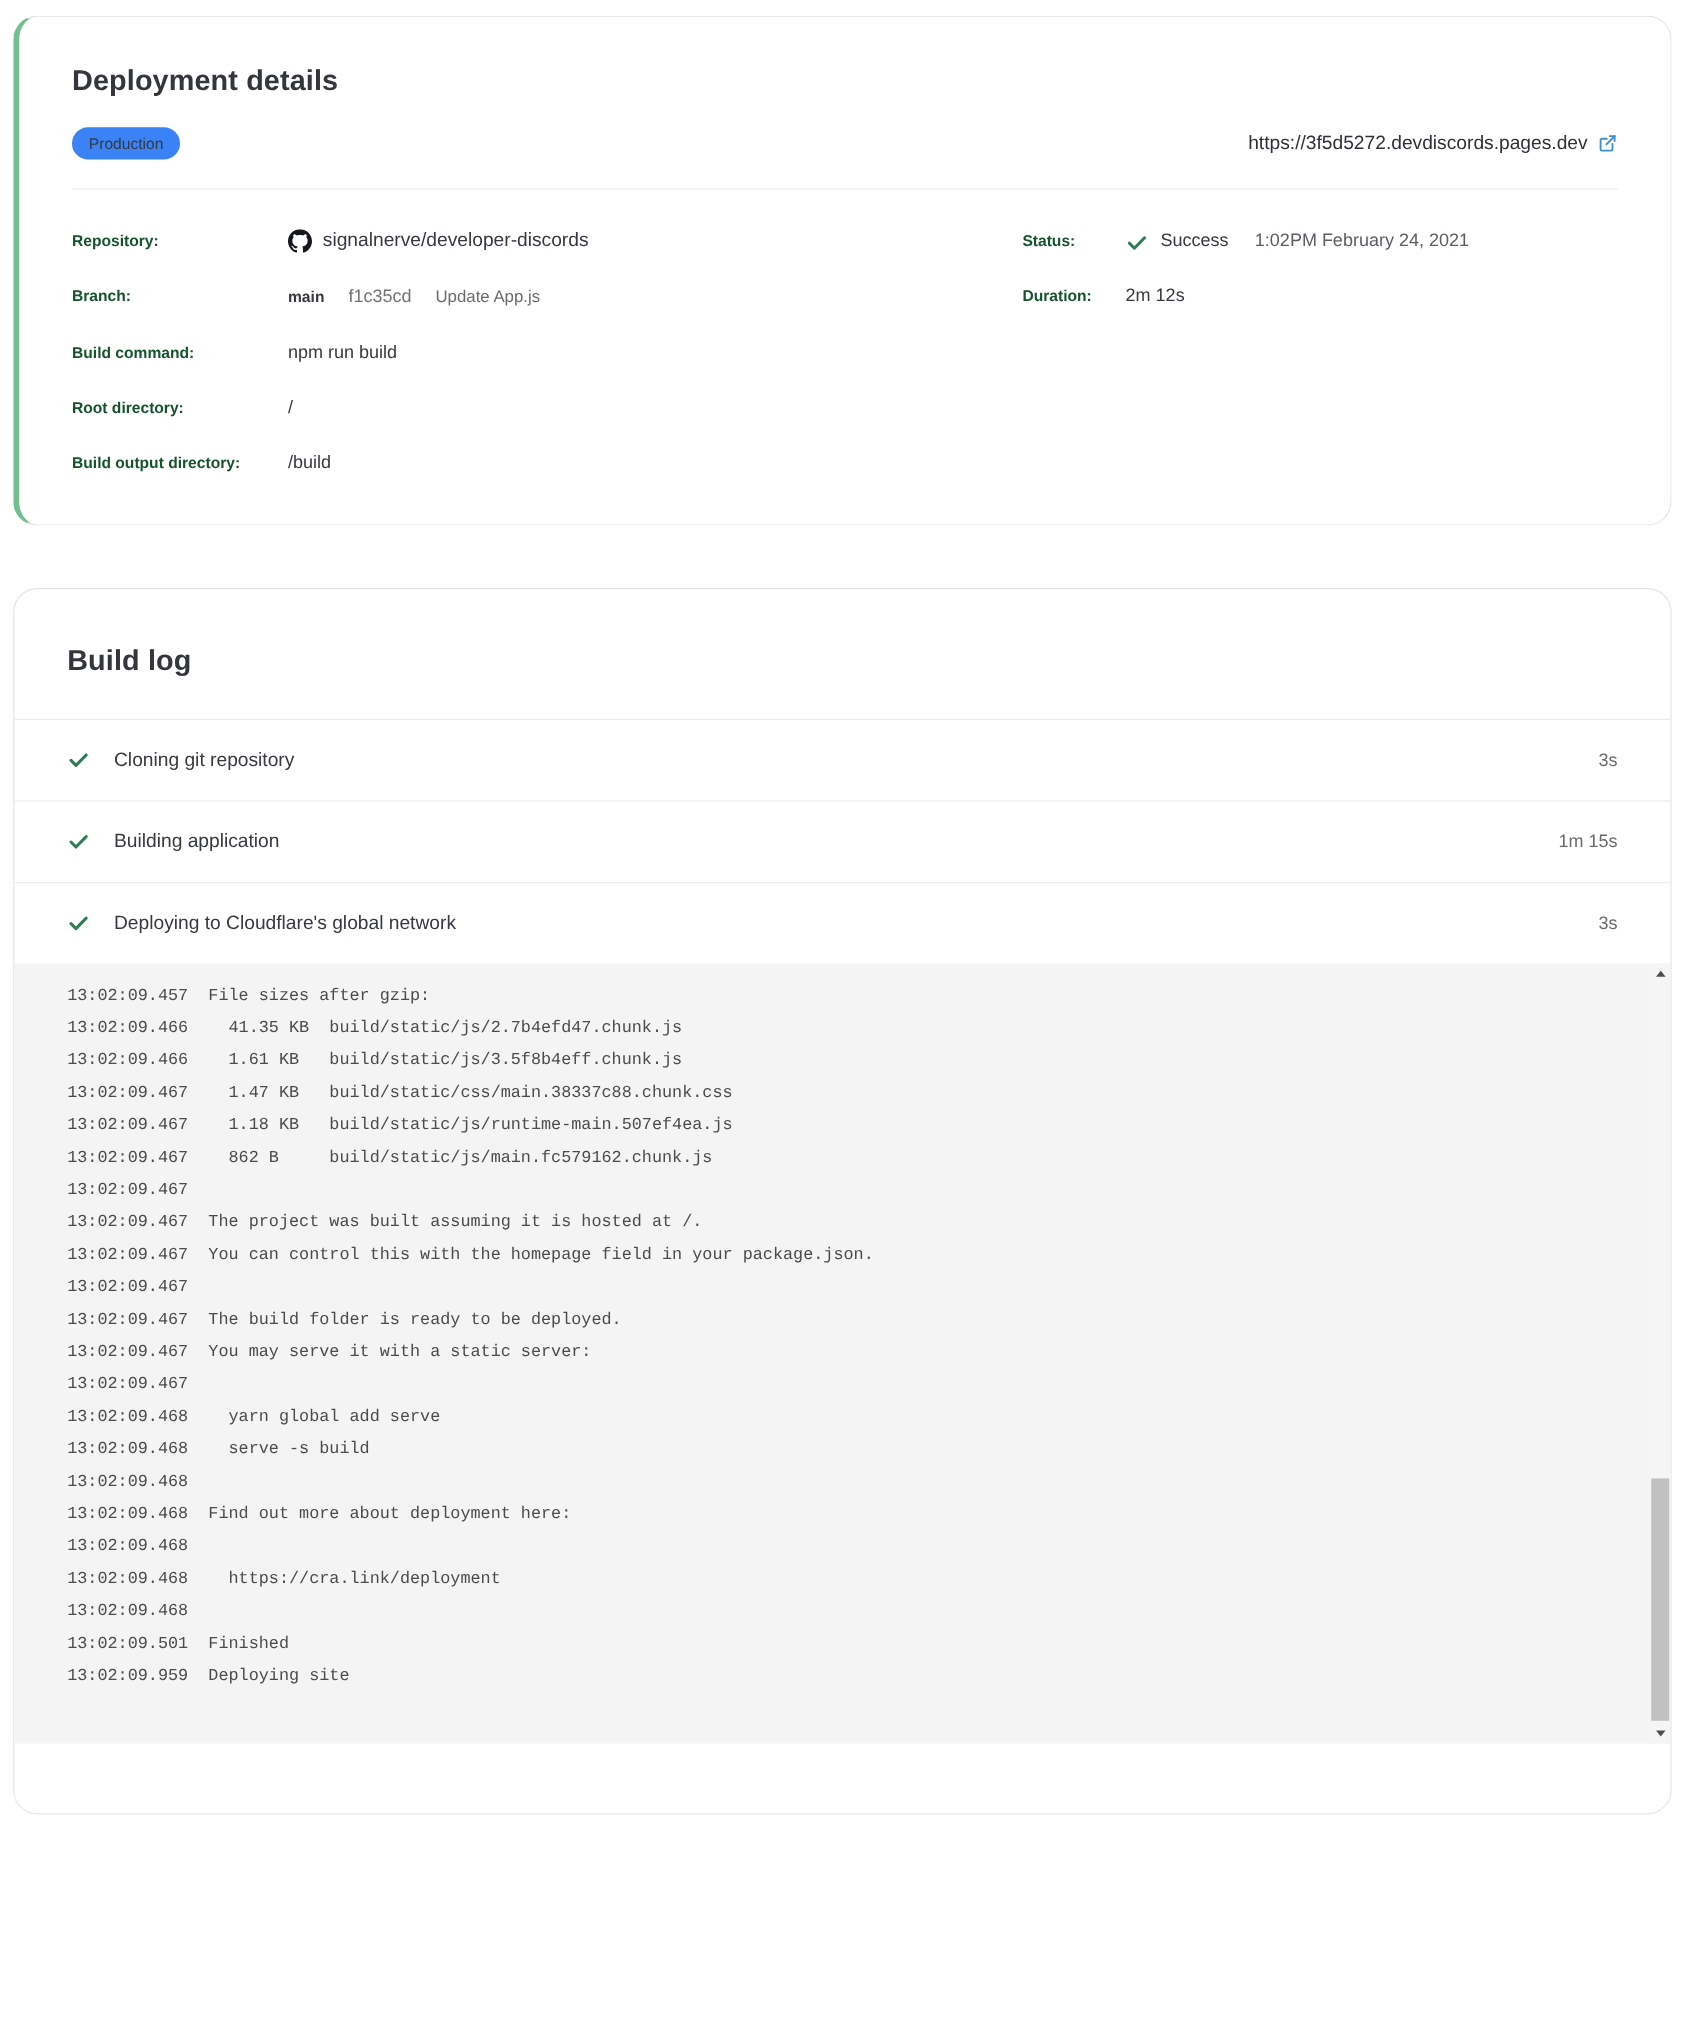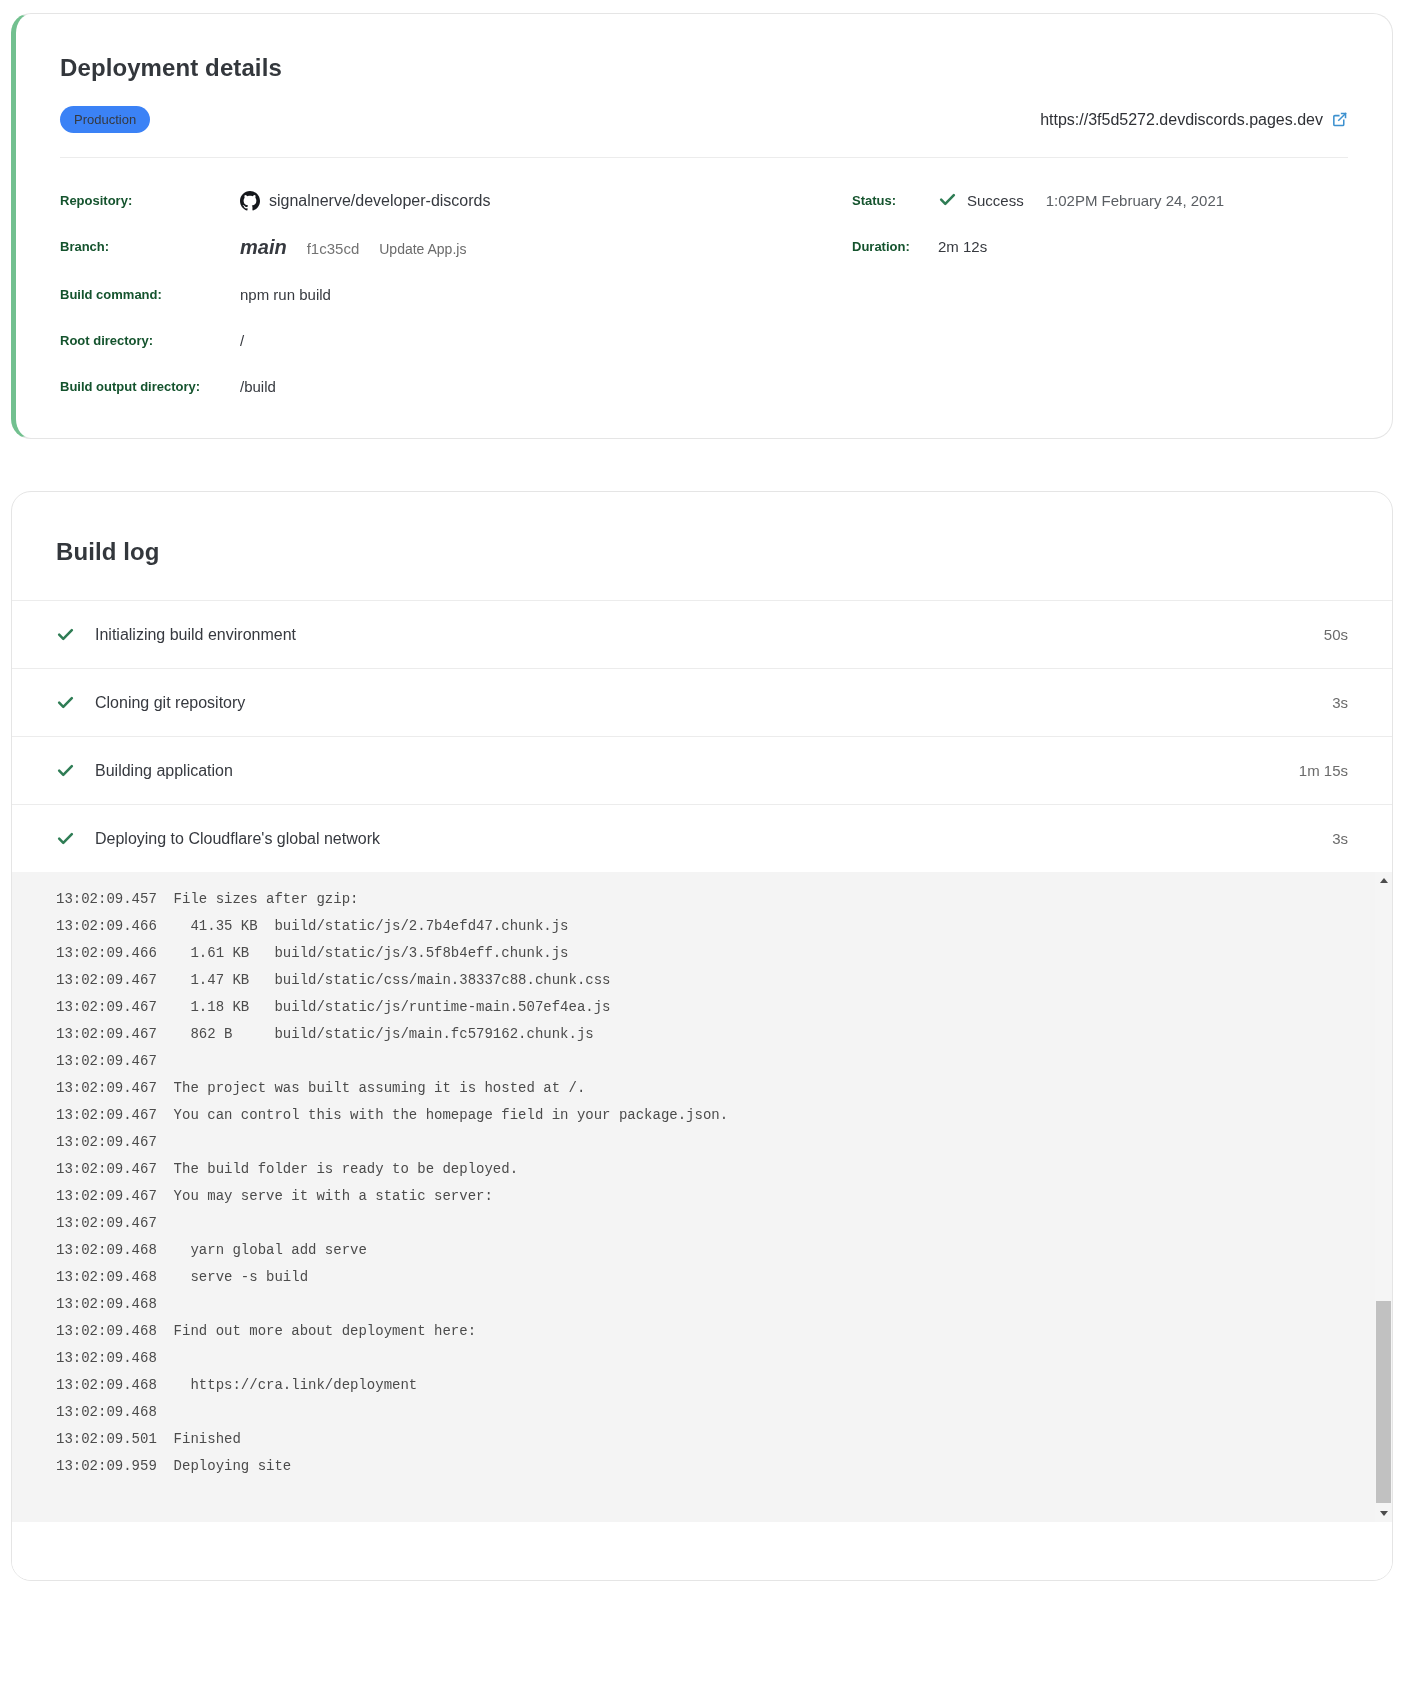--- a/index.html
+++ b/index.html
@@ -65,24 +65,24 @@
     font-size: 13px;
     font-weight: 700;
     color: #14532d;
     line-height: 22px;
   }
   .field-label-sm { width: 86px; flex: 0 0 86px; }
   .field-value { font-size: 15px; color: #36393f; line-height: 22px; }
   .repo-value { display: flex; align-items: center; gap: 9px; font-size: 16px; }
   .repo-value svg { display: block; }
   .branch-value { display: flex; align-items: baseline; }
-  .branch-name { font-size: 20px; font-weight: 700; font-style: italic; }
+  .branch-name { font-size: 13px; font-weight: 700; }
   .commit-link { font-size: 15px; color: #737373; margin-left: 20px; cursor: pointer; }
   .commit-msg { font-size: 14px; color: #6b6b6b; margin-left: 20px; }
-  .status-value { display: flex; align-items: flex-start; }
+  .status-value { display: flex; align-items: flex-end; }
   .status-value svg { display: block; margin-right: 10px; }
   .status-text { font-size: 15px; color: #36393f; }
   .status-time { font-size: 15px; color: #5a5e63; margin-left: 22px; }
 
   .card-buildlog { margin-top: 52px; }
   .bl-header { padding: 46px 44px 34px 44px; }
   .bl-header .page-title { margin: 0; }
   .step-row {
     display: flex;
     justify-content: space-between;
@@ -236,63 +236,52 @@
   </div>
 </div>
 
 <div class="card card-buildlog">
   <div class="bl-header">
     <h1 class="page-title">Build log</h1>
   </div>
 
   <div>
 
+
       <div class="step-row">
         <span class="step-left">
           <span>
             <svg width="19" height="19" viewBox="0 0 24 24" fill="none" stroke="#2f7d55" stroke-width="3.2" stroke-linecap="round" stroke-linejoin="round">
               <polyline points="20 6.5 9.2 17.5 4 12.2"></polyline>
             </svg>
           </span>
-          <span class="step-label">Initializing build environment</span>
+          <span class="step-label">Cloning git repository</span>
         </span>
-        <span class="step-duration">50s</span>
+        <span class="step-duration">3s</span>
       </div>
 
       <div class="step-row">
         <span class="step-left">
           <span>
             <svg width="19" height="19" viewBox="0 0 24 24" fill="none" stroke="#2f7d55" stroke-width="3.2" stroke-linecap="round" stroke-linejoin="round">
               <polyline points="20 6.5 9.2 17.5 4 12.2"></polyline>
             </svg>
           </span>
-          <span class="step-label">Cloning git repository</span>
+          <span class="step-label">Building application</span>
         </span>
-        <span class="step-duration">3s</span>
+        <span class="step-duration">1m 15s</span>
       </div>
 
       <div class="step-row">
         <span class="step-left">
           <span>
             <svg width="19" height="19" viewBox="0 0 24 24" fill="none" stroke="#2f7d55" stroke-width="3.2" stroke-linecap="round" stroke-linejoin="round">
               <polyline points="20 6.5 9.2 17.5 4 12.2"></polyline>
             </svg>
           </span>
-          <span class="step-label">Building application</span>
-        </span>
-        <span class="step-duration">1m 15s</span>
-      </div>
-
-      <div class="step-row">
-        <span class="step-left">
-          <span>
-            <svg width="19" height="19" viewBox="0 0 24 24" fill="none" stroke="#2f7d55" stroke-width="3.2" stroke-linecap="round" stroke-linejoin="round">
-              <polyline points="20 6.5 9.2 17.5 4 12.2"></polyline>
-            </svg>
-          </span>
           <span class="step-label">Deploying to Cloudflare's global network</span>
         </span>
         <span class="step-duration">3s</span>
       </div>
     </div>
 
   <div class="log-area">
     <div>
 
         <div class="log-line">13:02:09.457  File sizes after gzip:</div>

